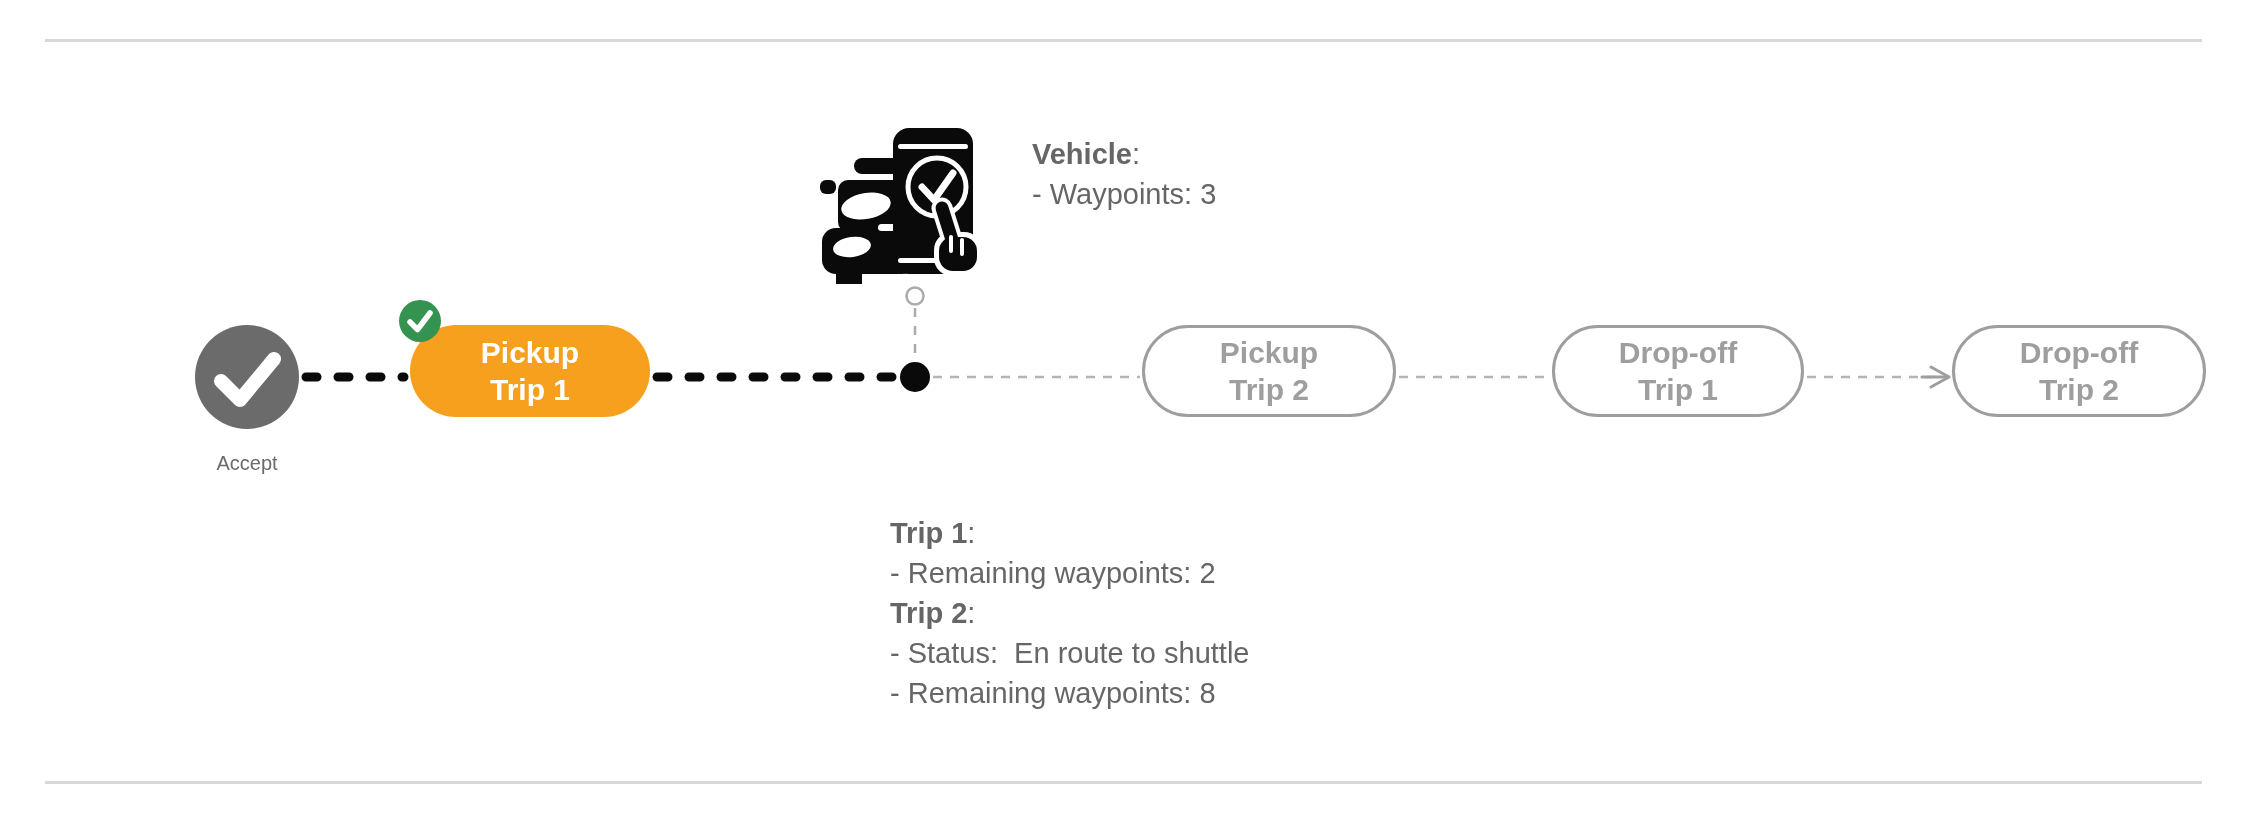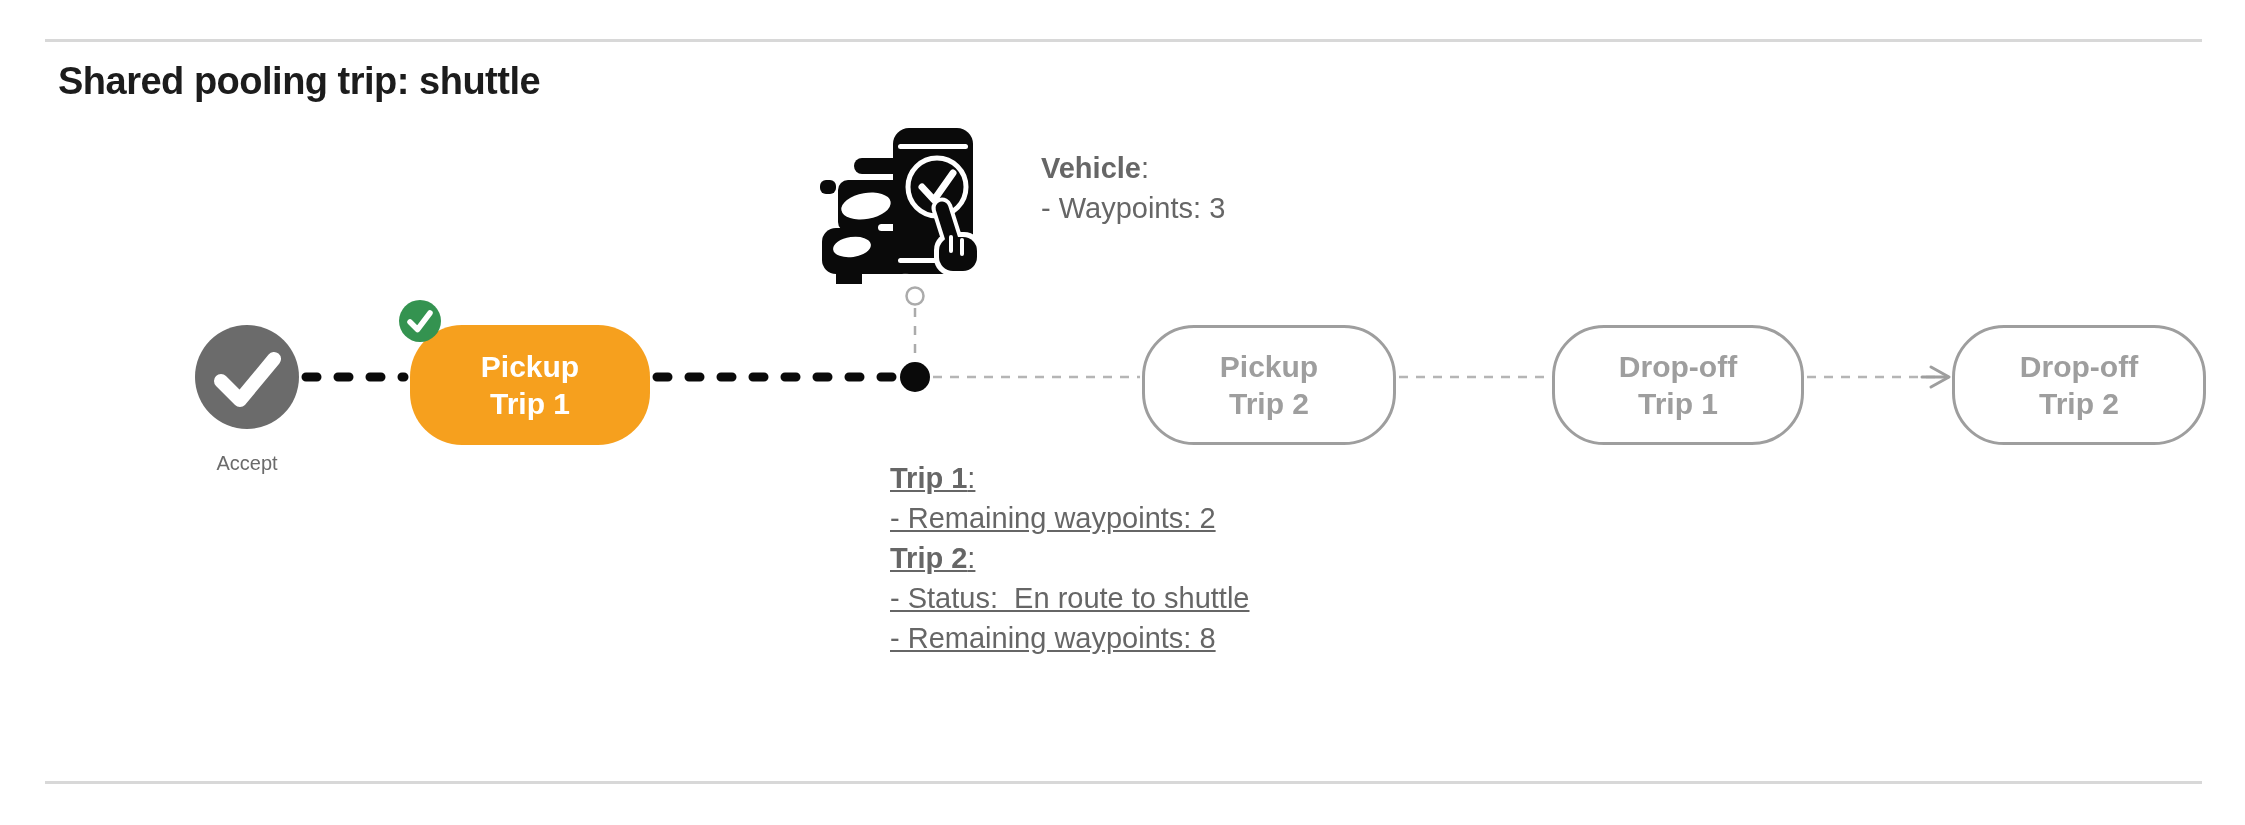--- a/index.html
+++ b/index.html
@@ -62,21 +62,21 @@
     width: 300px;
     text-align: center;
     font-size: 20px;
     line-height: 38px;
     color: var(--label-gray, #6b6b6b);
   }
 
   .pill {
     position: absolute;
     top: 325px;
-    height: 120px;
+    height: 92px;
     border-radius: 52px;
     display: flex;
     flex-direction: column;
     align-items: center;
     justify-content: center;
     font-size: 30px;
     line-height: 37px;
     font-weight: 700;
     box-sizing: border-box;
     white-space: nowrap;
@@ -114,34 +114,33 @@
     left: 818px;
     top: 120px;
   }
 
   .info-block {
     position: absolute;
     font-size: 29px;
     line-height: 40px;
     color: var(--text-gray, #666666);
   }
-  .info-vehicle { left: 1032px; top: 148px; margin-left: 9px; }
-  .info-trips   { left: 890px;  top: 458px; text-decoration: underline; }
+  .info-vehicle { left: 1032px; top: 134px; }
+  .info-trips   { left: 890px;  top: 513px; }
   .info-line { white-space: pre-wrap; }
   .b { font-weight: 700; }
 </style>
 </head>
 <body>
 
 <div class="canvas">
 
   <div class="rule rule-top"></div>
   <div class="rule rule-bottom"></div>
 
-  <h1 class="title">Shared pooling trip: shuttle</h1>
 
   <svg class="connectors" width="2245" height="825" viewBox="0 0 2245 825">
     <line x1="306" y1="377" x2="404" y2="377" stroke="#0a0a0a" stroke-width="9" stroke-linecap="round" stroke-dasharray="11 21"></line>
     <line x1="657" y1="377" x2="896" y2="377" stroke="#0a0a0a" stroke-width="9" stroke-linecap="round" stroke-dasharray="11 21"></line>
     <line x1="915" y1="308" x2="915" y2="360" stroke="#ababab" stroke-width="2.5" stroke-dasharray="9 9"></line>
     <circle cx="915" cy="296" r="8.5" fill="#ffffff" stroke="#ababab" stroke-width="2.5"></circle>
     <circle cx="915" cy="377" r="15" fill="#0a0a0a"></circle>
     <line x1="933" y1="377" x2="1140" y2="377" stroke="#b5b5b5" stroke-width="2.5" stroke-dasharray="9 8"></line>
     <line x1="1399" y1="377" x2="1550" y2="377" stroke="#b5b5b5" stroke-width="2.5" stroke-dasharray="9 8"></line>
     <line x1="1807" y1="377" x2="1936" y2="377" stroke="#b5b5b5" stroke-width="2.5" stroke-dasharray="9 8"></line>

